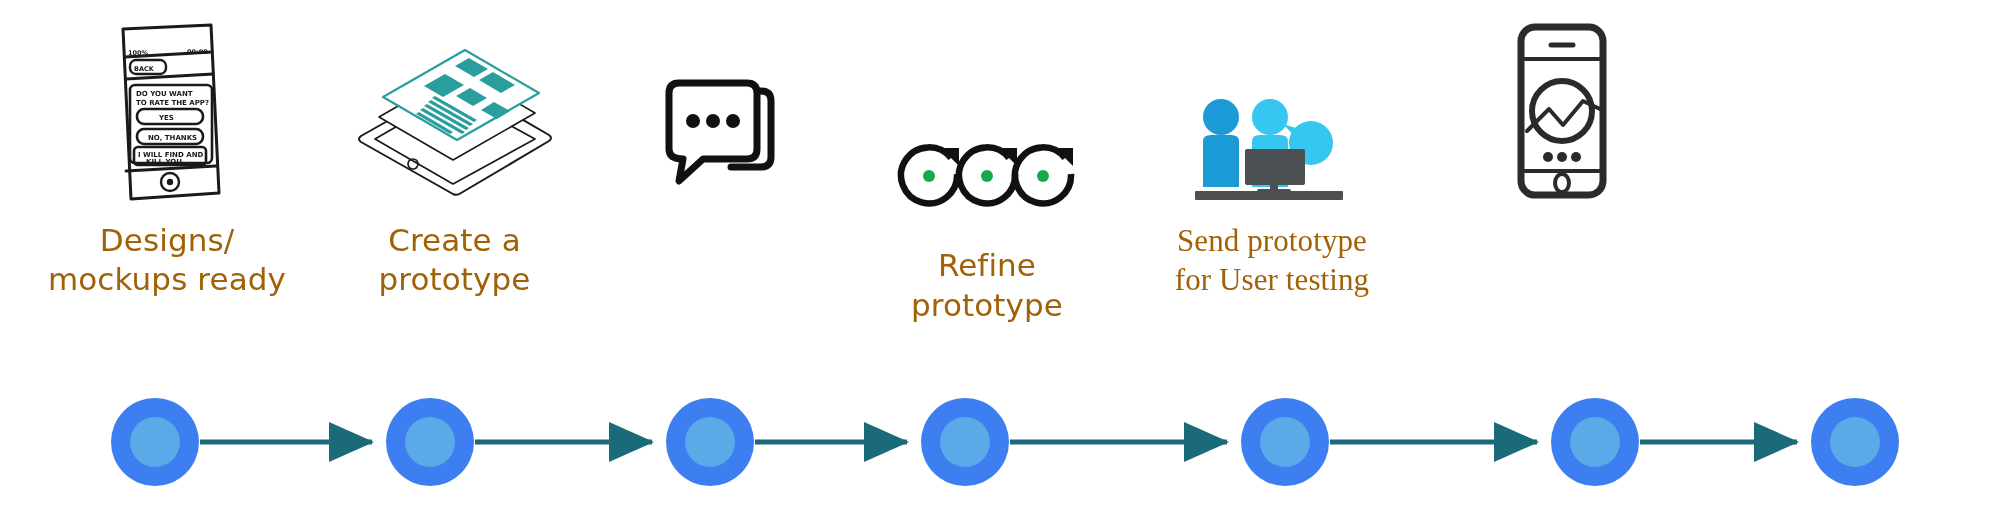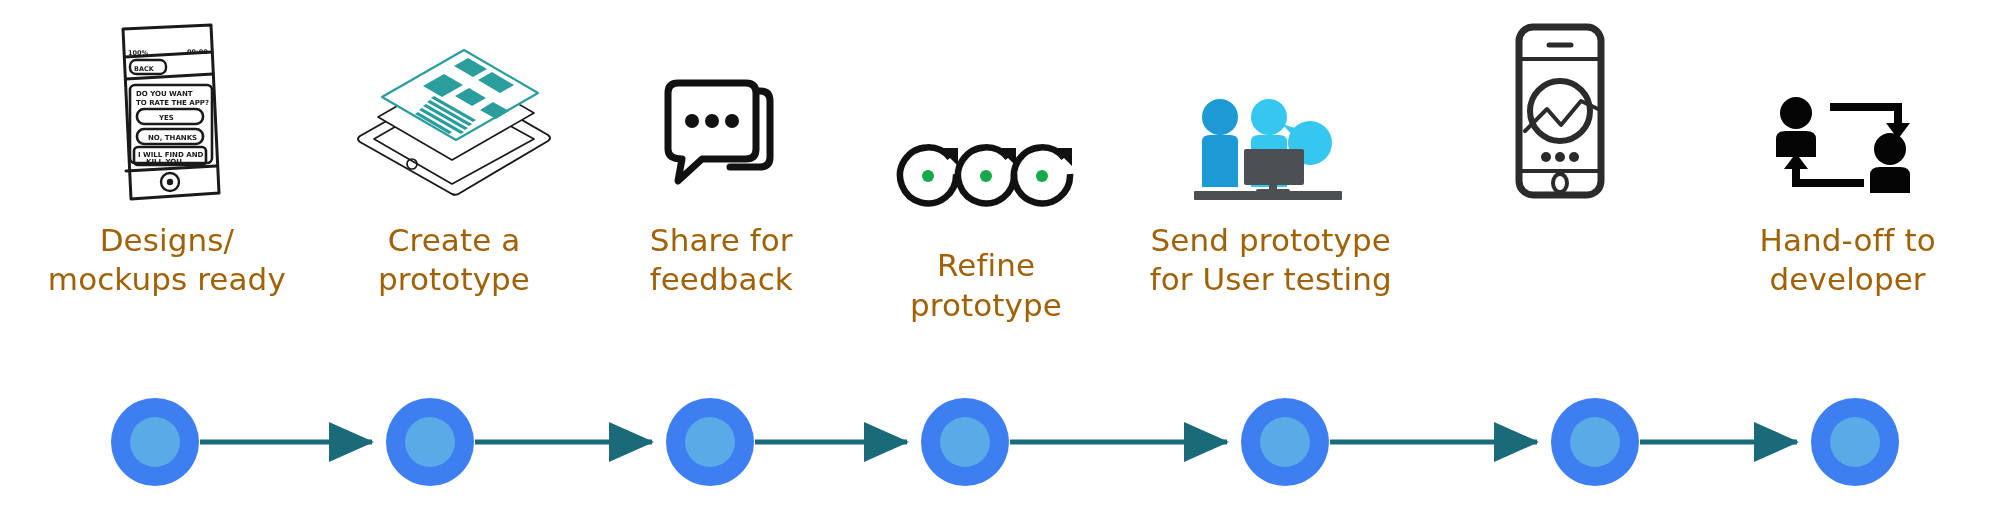--- a/index.html
+++ b/index.html
@@ -159,22 +159,20 @@
           <g fill="#ffffff" stroke="#111111" stroke-width="7" stroke-linejoin="round" stroke-linecap="round">
             <path d="M22 12 L90 12 Q100 12 100 22 L100 78 Q100 88 90 88 L46 88 L22 110 L26 88 Q12 88 12 78 L12 22 Q12 12 22 12 Z"></path>
           </g>
           <g fill="#111111">
             <circle cx="36" cy="50" r="7"></circle>
             <circle cx="56" cy="50" r="7"></circle>
             <circle cx="76" cy="50" r="7"></circle>
           </g>
         </svg>
       </div>
-      <div class="step-label">Share for
-feedback</div>
     </div>
 
     <div class="step" style="width:260px;justify-content:center;">
       <div class="step-icon">
         <svg width="180" height="90" viewBox="0 0 180 90">
           <g>
             <g transform="translate(4,8)">
               <path d="M50 14 A28 28 0 1 0 56 30" fill="none" stroke="#111111" stroke-width="6.5" stroke-linecap="butt"></path>
               <path d="M40 4 L58 4 L58 22 Z" fill="#111111"></path>
               <circle cx="28" cy="32" r="6" fill="#17a84a"></circle>
@@ -189,21 +187,21 @@
               <path d="M40 4 L58 4 L58 22 Z" fill="#111111"></path>
               <circle cx="28" cy="32" r="6" fill="#17a84a"></circle>
             </g>
           </g>
         </svg>
       </div>
       <div class="step-label">Refine
 prototype</div>
     </div>
 
-    <div class="step" style="width:310px;">
+    <div class="step" style="width:310px;font-family:Liberation Serif, serif;">
       <div class="step-icon">
         <svg width="170" height="110" viewBox="0 0 170 110">
 
           <g fill="#35c7f0">
             <path d="M124 30 A22 22 0 1 1 124 74 A22 22 0 0 1 124 30 Z"></path>
             <path d="M112 38 L96 33 L110 48 Z"></path>
           </g>
 
           <g fill="#1c9ad6">
             <circle cx="34" cy="26" r="18"></circle>
@@ -252,48 +250,20 @@
             <circle cx="41" cy="136" r="5"></circle>
             <circle cx="55" cy="136" r="5"></circle>
             <circle cx="69" cy="136" r="5"></circle>
           </g>
 
           <ellipse cx="55" cy="162" rx="7" ry="9" fill="none" stroke="#2b2b2b" stroke-width="4"></ellipse>
         </svg>
       </div>
     </div>
 
-    <div class="step" style="width:305px;">
-      <div class="step-icon">
-        <svg width="160" height="110" viewBox="0 0 160 110">
-
-          <g fill="#050505">
-            <circle cx="28" cy="22" r="16"></circle>
-            <path d="M8 66 L8 48 Q8 40 18 40 L38 40 Q48 40 48 48 L48 66 Z"></path>
-          </g>
-
-          <g fill="#050505">
-            <circle cx="122" cy="58" r="16"></circle>
-            <path d="M102 102 L102 84 Q102 76 112 76 L132 76 Q142 76 142 84 L142 102 Z"></path>
-          </g>
-
-          <g fill="#050505">
-            <path d="M62 12 L134 12 L134 34 L126 34 L126 20 L62 20 Z"></path>
-            <path d="M118 32 L142 32 L130 48 Z"></path>
-          </g>
-
-          <g fill="#050505">
-            <path d="M96 96 L24 96 L24 76 L32 76 L32 88 L96 88 Z"></path>
-            <path d="M16 78 L40 78 L28 62 Z"></path>
-          </g>
-        </svg>
-      </div>
-      <div class="step-label">Hand-off to
-developer</div>
-    </div>
 
   </div>
 
   <div class="timeline">
     <svg width="2000" height="174" viewBox="0 0 2000 174">
       <defs>
         <marker id="arrowhead" markerWidth="9" markerHeight="8" refX="8.6" refY="4" orient="auto" markerUnits="strokeWidth">
           <path d="M0,0 L9,4 L0,8 Z" fill="#1a6a7a"></path>
         </marker>
       </defs>

